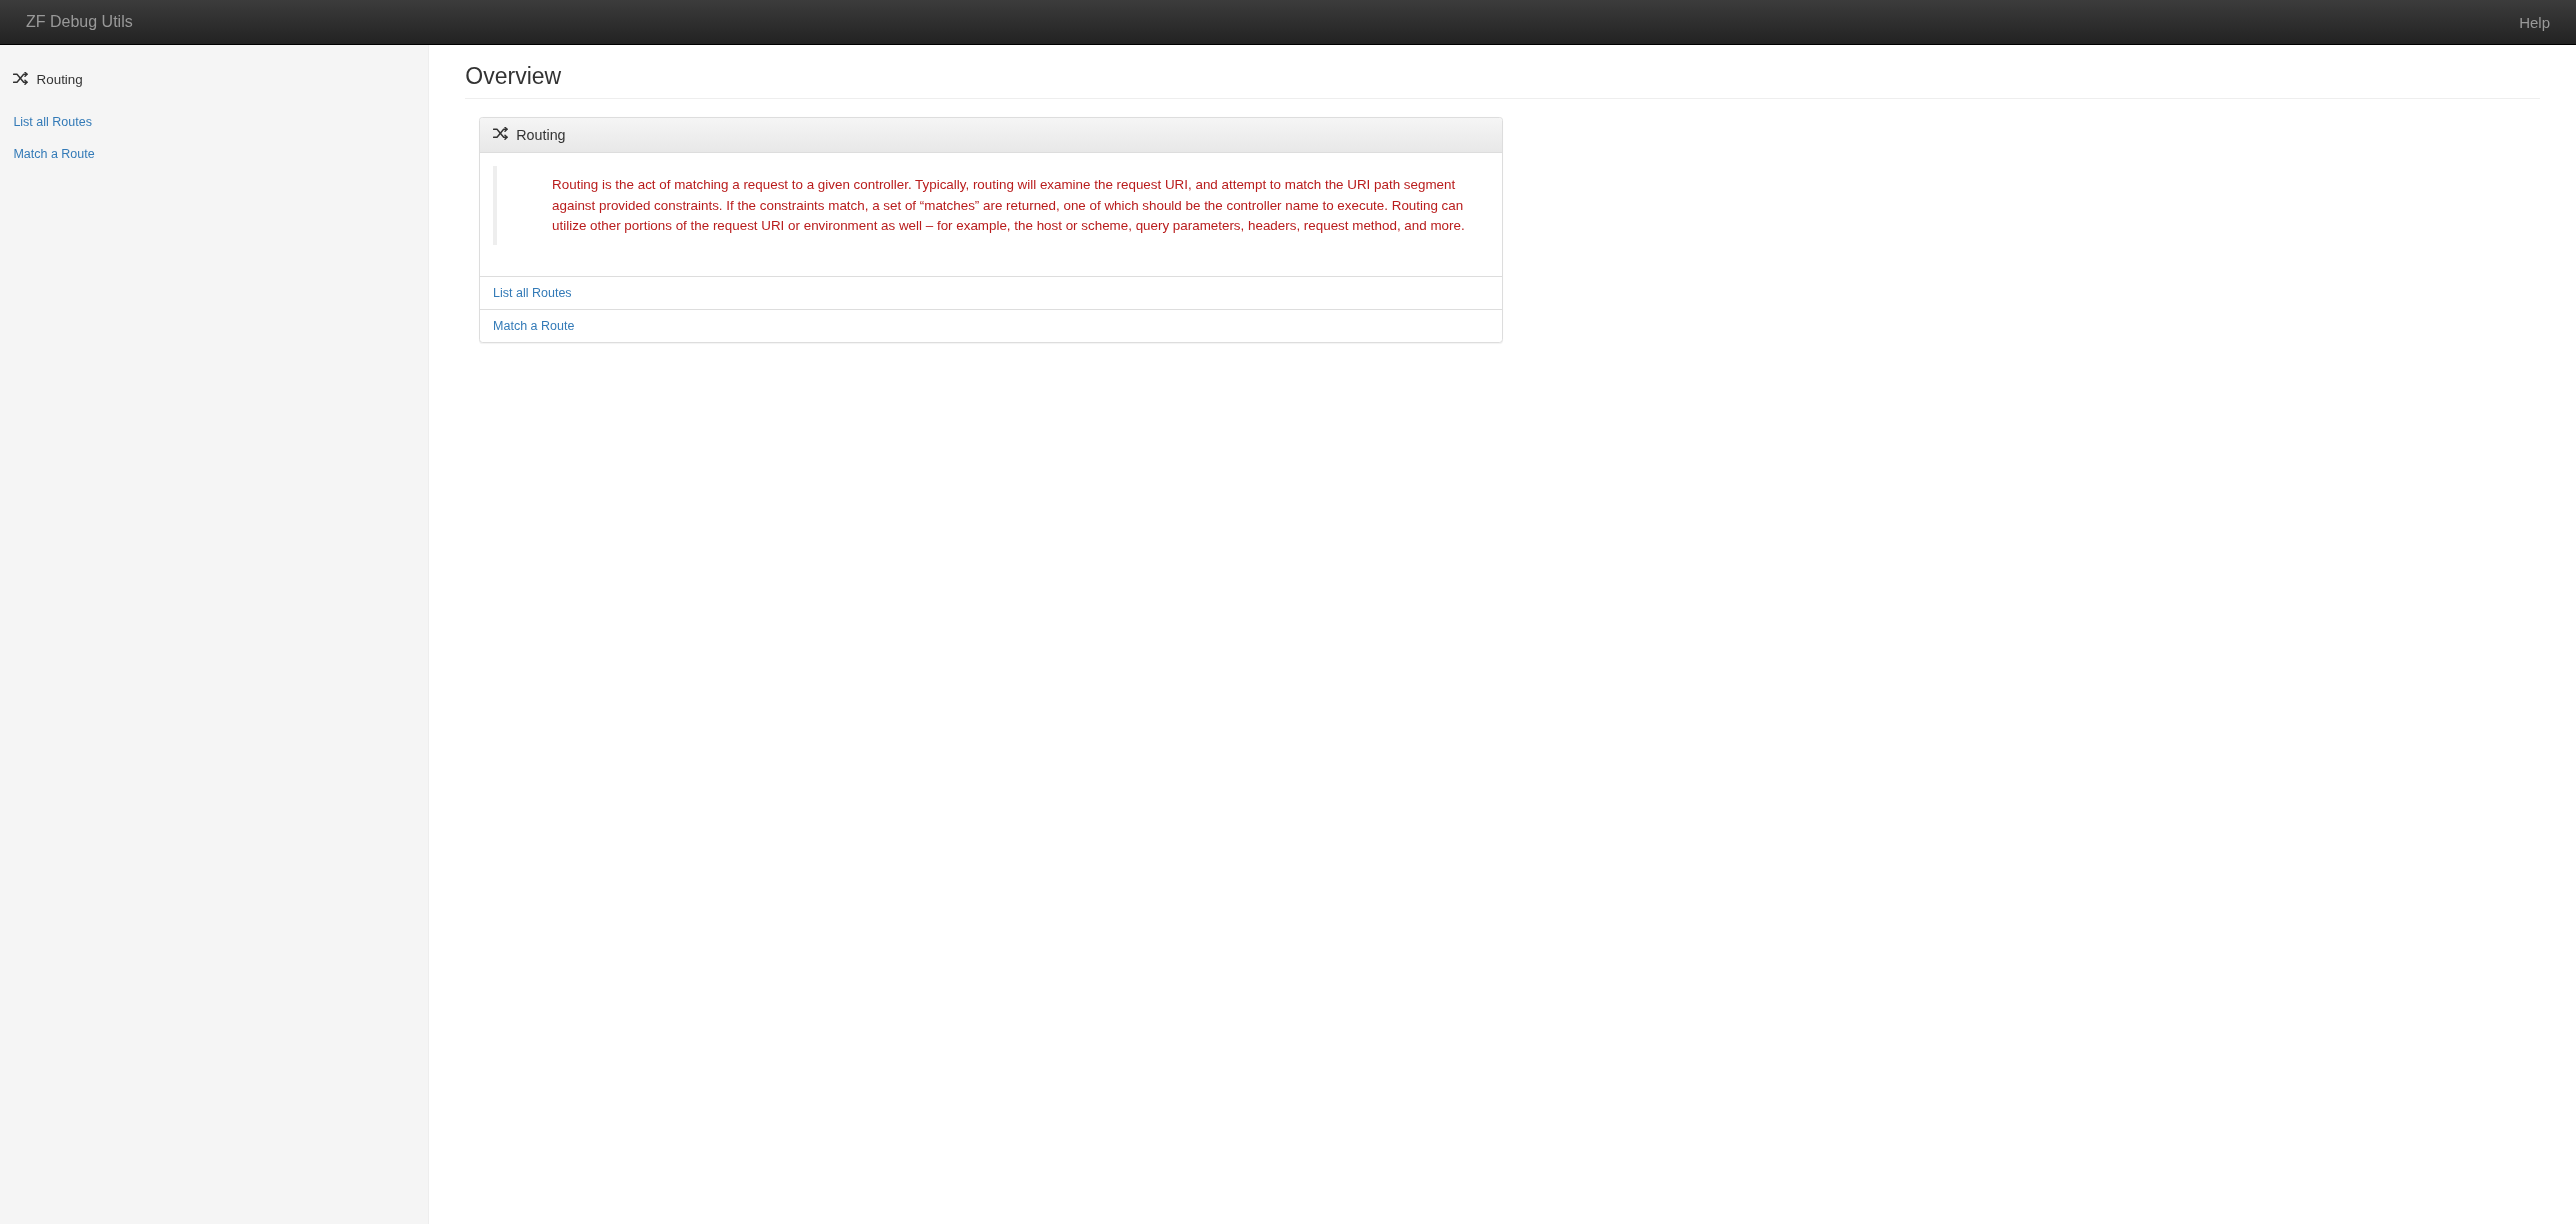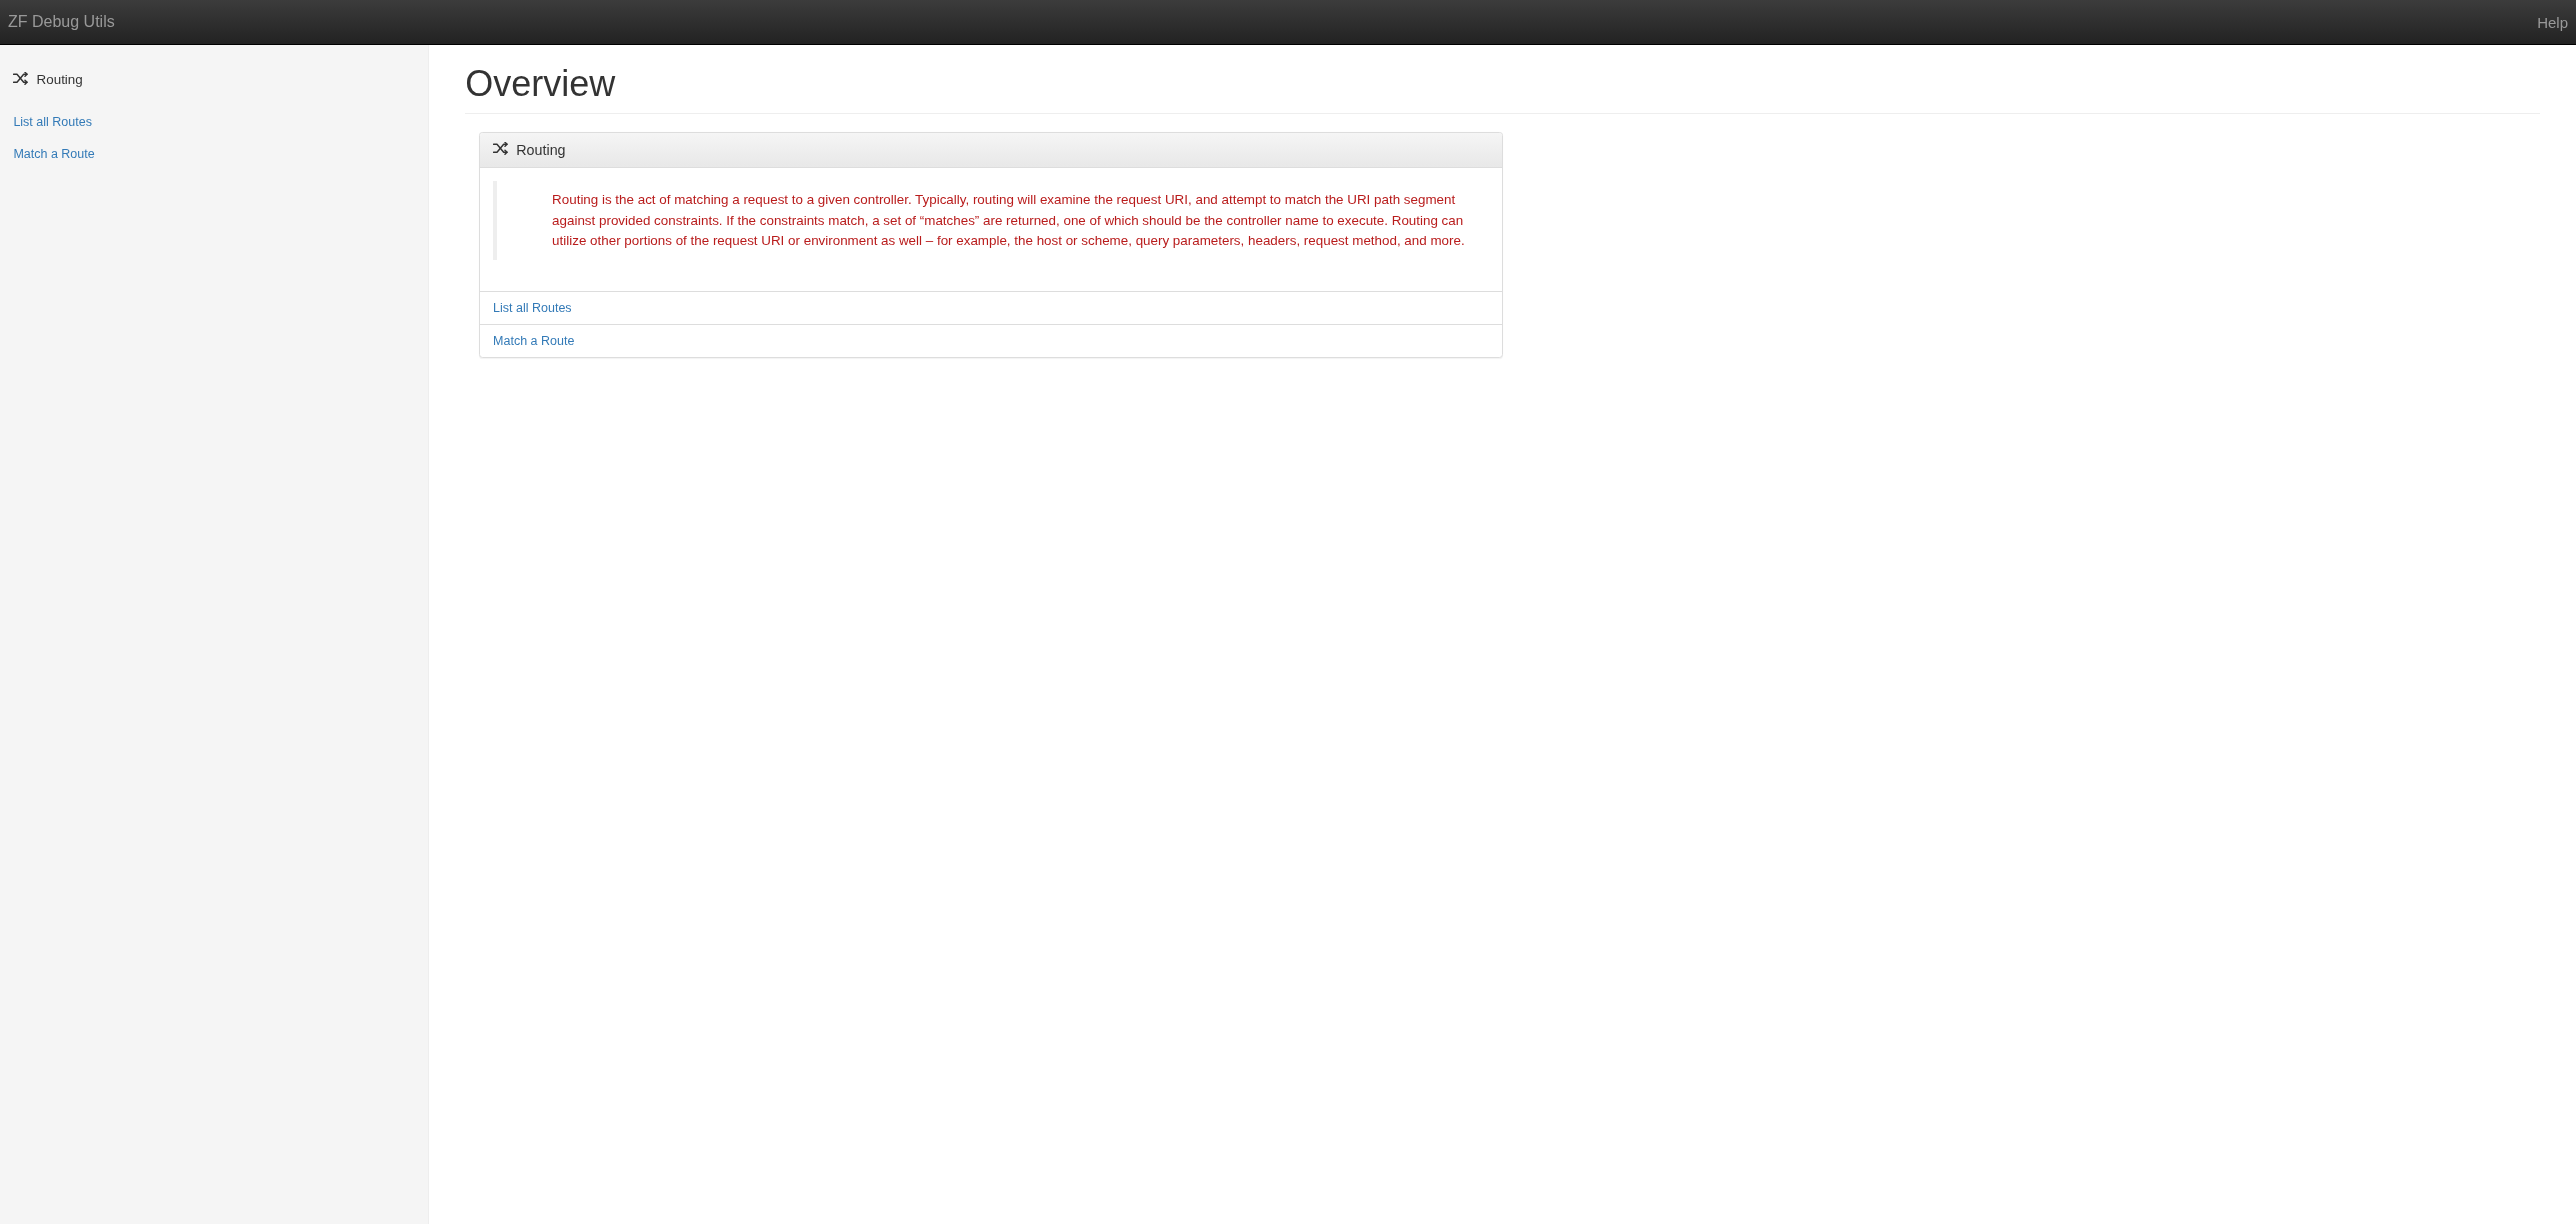--- a/index.html
+++ b/index.html
@@ -10,21 +10,21 @@
       color: #333;
       background: #fff;
     }
     
     .navbar {
       background: linear-gradient(to bottom, #3c3c3c 0%, #222 100%);
       border-bottom: 0.9px solid #000;
       height: 45px;
       display: flex;
       align-items: center;
-      padding: 0 8px;
+      padding: 0 26px;
       justify-content: space-between;
     }
     .navbar-brand {
       color: #999;
       font-size: 16px;
       text-decoration: none;
       padding: 0;
     }
     .navbar-right a {
       color: #999;
@@ -66,21 +66,21 @@
     .main {
       flex: 1;
       padding: 18px 36px;
     }
     .page-header {
       border-bottom: 0.9px solid #eee;
       padding-bottom: 8px;
       margin-bottom: 18px;
     }
     .page-header h1 {
-      font-size: 36px;
+      font-size: 23px;
       font-weight: 500;
       color: #333;
     }
     .panel-wrap {
       width: 50%;
       padding-left: 13.4px;
     }
     
     .panel {
       border: 0.9px solid #ddd;

